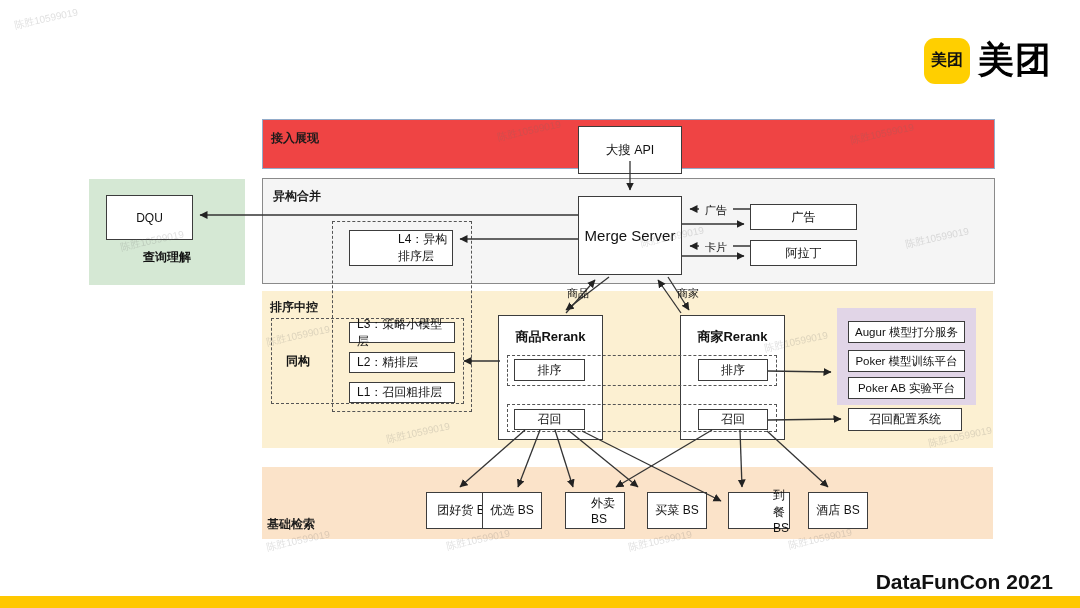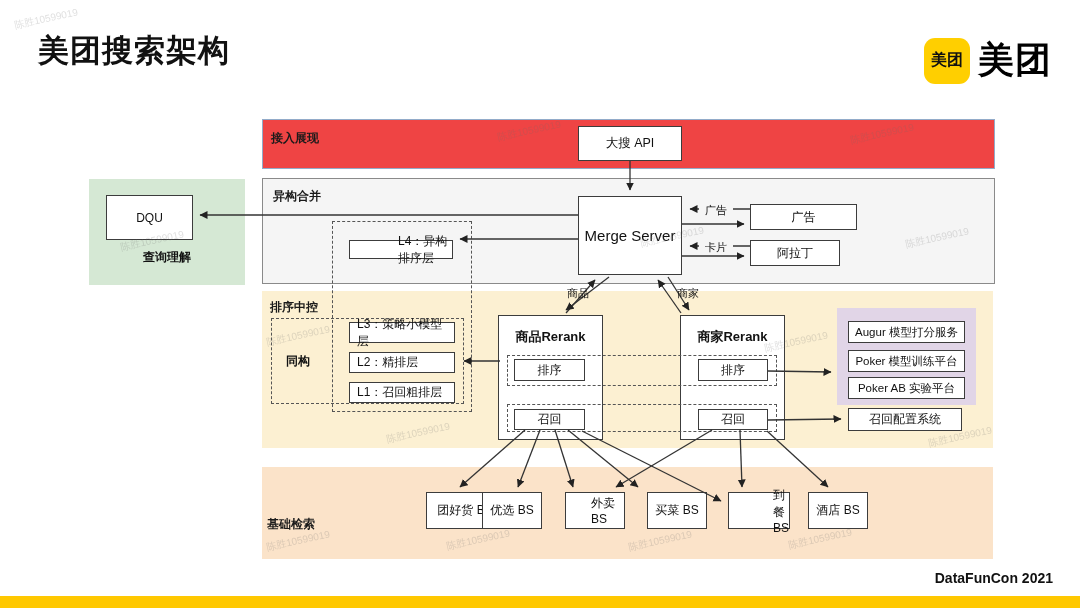--- a/index.html
+++ b/index.html
@@ -1,32 +1,32 @@
 <!DOCTYPE html>
 <html><head>
 <meta charset="utf-8">
 <style>
   html,body{margin:0;padding:0;background:#fff;}
   #canvas{position:relative;width:1080px;height:608px;background:#ffffff;overflow:hidden;
           font-family:"Liberation Sans","DejaVu Sans",sans-serif;color:#111;}
   .abs{position:absolute;box-sizing:border-box;}
   
   .title{left:38px;top:30px;font-size:31px;font-weight:700;letter-spacing:1px;}
-  .footer{right:27px;top:570px;font-size:14px;font-weight:700;}
+  .footer{right:27px;top:570px;font-size:21px;font-weight:700;}
   .bottombar{left:0;right:0;bottom:0;height:12px;}
   .logo{right:28px;top:36px;display:flex;align-items:center;gap:8px;}
   .logo-badge{width:46px;height:46px;border-radius:11px;display:flex;align-items:center;justify-content:center;
               font-size:16px;font-weight:800;color:#111;}
   .logo-brand{font-size:36px;font-weight:800;color:#000;letter-spacing:1px;}
   
   .band{position:absolute;box-sizing:border-box;}
   .band-access{left:262px;top:119px;width:733px;height:50px;border:1px solid #92abc9;}
   .band-merge {left:262px;top:178px;width:733px;height:106px;border:1px solid #8a8a8a;}
   .band-rank  {left:262px;top:291px;width:731px;height:157px;}
-  .band-base  {left:262px;top:467px;width:731px;height:92px;}
+  .band-base  {left:262px;top:467px;width:731px;height:72px;}
   .bandlbl{position:absolute;font-size:12px;font-weight:600;color:#1a1a1a;}
   
   .bx{position:absolute;box-sizing:border-box;background:#fff;border:1.4px solid #3c3c3c;
       display:flex;align-items:center;justify-content:center;font-size:12px;color:#111;z-index:5;}
   .bx.left{justify-content:flex-start;padding-left:7px;}
   .dashed{position:absolute;box-sizing:border-box;border:1.2px dashed #555;background:transparent;}
   .panel{position:absolute;box-sizing:border-box;}
   .rerank{z-index:3;}
   .rerank .rr-title{position:absolute;top:12px;left:0;width:100%;text-align:center;font-size:13px;font-weight:600;}
   .row-dash{z-index:4;}
@@ -35,21 +35,20 @@
   .edge-lbl.on-gray{background:#f5f5f5;}
   svg.wires{position:absolute;left:0;top:0;z-index:40;pointer-events:none;}
   .wm{position:absolute;z-index:50;font-size:10px;color:rgba(110,110,110,0.22);
       transform:rotate(-12deg);white-space:nowrap;pointer-events:none;}
 </style>
 </head>
 <body>
 
 <div id="canvas">
 
-  <div class="abs title">美团搜索架构</div>
   <div class="abs logo">
     <div class="logo-badge" id="logoBadge" style="background: rgb(255, 207, 0);">美团</div>
     <div class="logo-brand">美团</div>
   </div>
 
   <div class="band band-access" id="bandAccess" style="background: #ef4444;">
     <span class="bandlbl" style="left:8px;top:10px;">接入展现</span>
   </div>
   <div class="band band-merge" id="bandMerge" style="background: rgb(245, 245, 245);">
     <span class="bandlbl" style="left:10px;top:9px;">异构合并</span>
@@ -59,28 +58,28 @@
   </div>
   <div class="band band-base" id="bandBase" style="background: rgb(251, 227, 201);">
     <span class="bandlbl" style="left:5px;top:49px;">基础检索</span>
   </div>
 
   <div class="panel" id="greenPanel" style="left: 89px; top: 179px; width: 156px; height: 106px; background: rgb(213, 232, 212);">
     <div class="bx" style="left:17px;top:16px;width:87px;height:45px;">DQU</div>
     <div class="abs" style="left:0;top:70px;width:156px;text-align:center;font-size:12px;font-weight:600;">查询理解</div>
   </div>
 
-  <div class="bx" style="left:578px;top:126px;width:104px;height:35px;font-size:12.5px;">大搜 API</div>
+  <div class="bx" style="left:578px;top:126px;width:104px;height:48px;font-size:12.5px;">大搜 API</div>
 
   <div class="bx" style="left:578px;top:196px;width:104px;height:79px;font-size:15px;">Merge Server</div>
   <div class="bx" style="left:750px;top:204px;width:107px;height:26px;">广告</div>
-  <div class="bx" style="left:750px;top:240px;width:90px;height:26px;">阿拉丁</div>
+  <div class="bx" style="left:750px;top:240px;width:107px;height:26px;">阿拉丁</div>
 
   <div class="dashed" style="left:332px;top:221px;width:140px;height:191px;z-index:2;"></div>
-  <div class="bx left" style="left:349px;top:240px;width:104px;height:19px;padding-left:48px;">L4：异构排序层</div>
+  <div class="bx left" style="left:349px;top:230px;width:104px;height:36px;padding-left:48px;">L4：异构排序层</div>
 
   <div class="dashed" style="left:271px;top:318px;width:193px;height:86px;z-index:2;"></div>
   <div class="abs" style="left:273px;top:353px;width:50px;text-align:center;font-size:12px;font-weight:600;z-index:5;">同构</div>
   <div class="bx left" style="left:349px;top:322px;width:106px;height:21px;">L3：策略小模型层</div>
   <div class="bx left" style="left:349px;top:352px;width:106px;height:21px;">L2：精排层</div>
   <div class="bx left" style="left:349px;top:382px;width:106px;height:21px;">L1：召回粗排层</div>
 
   <div class="bx rerank" style="left:680px;top:315px;width:105px;height:125px;">
     <span class="rr-title">商家Rerank</span>
   </div>

